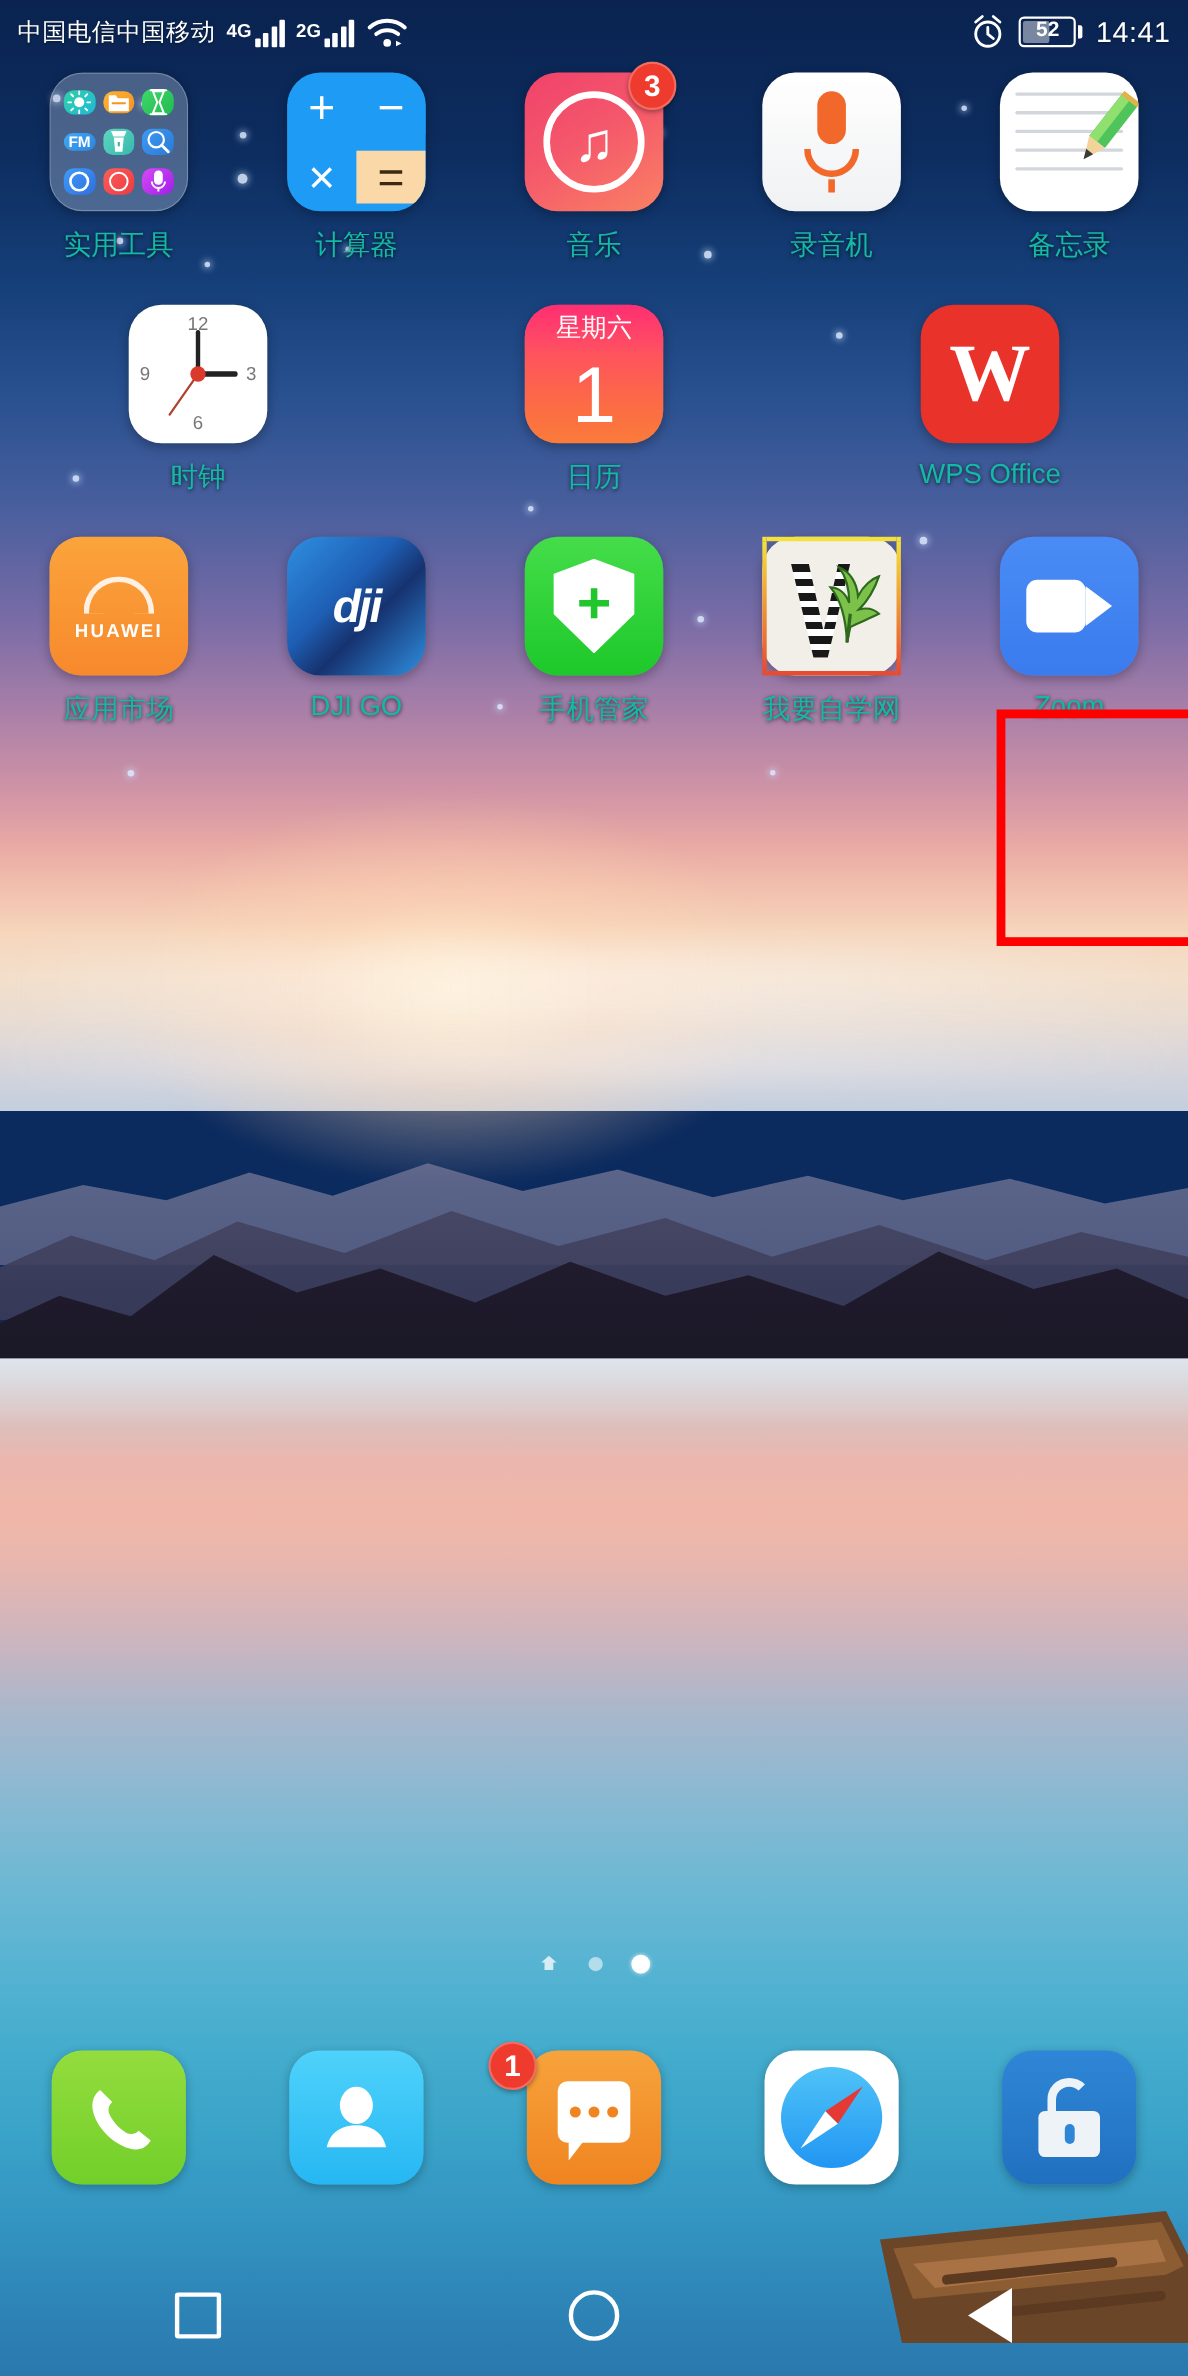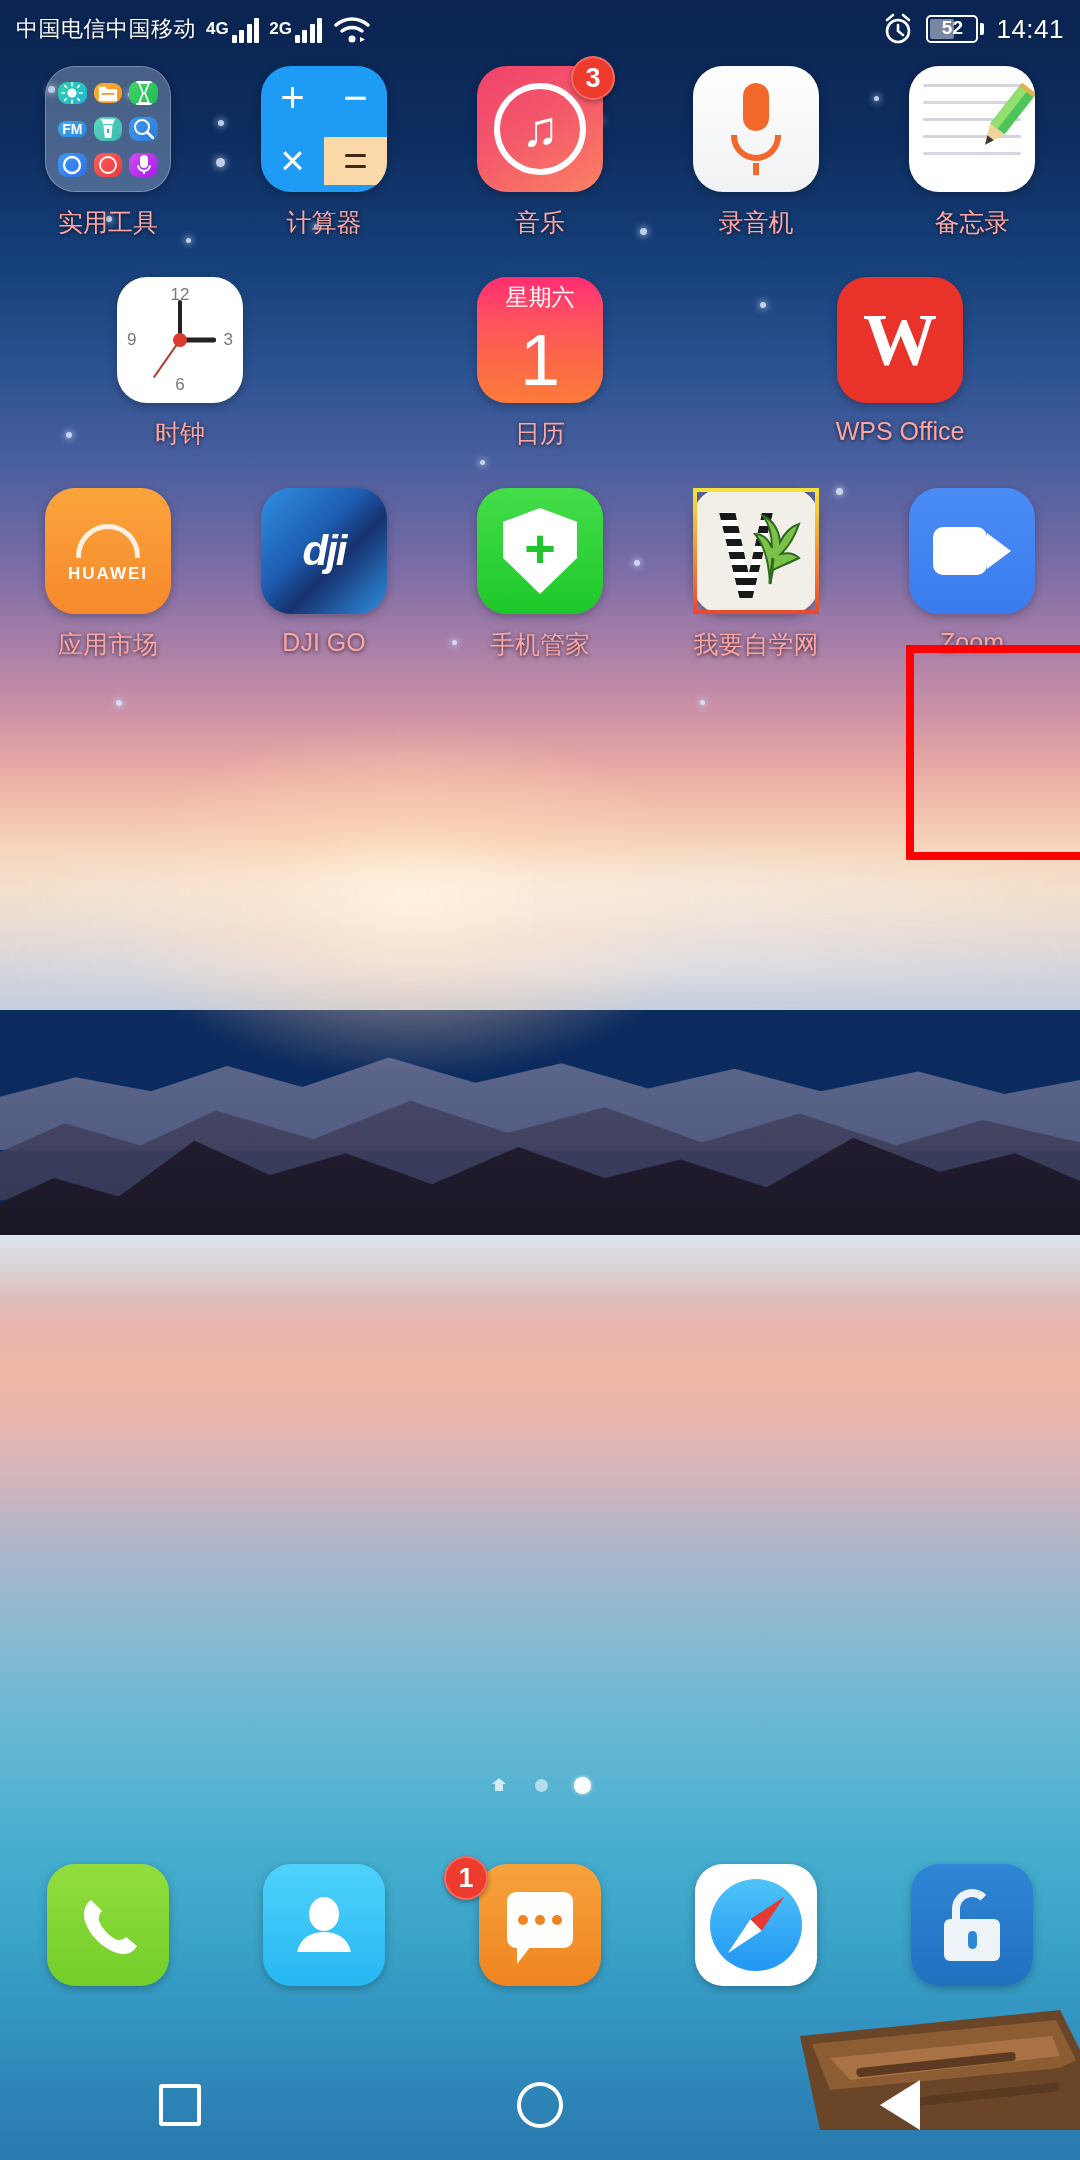--- a/index.html
+++ b/index.html
@@ -106,21 +106,21 @@
     flex:1; display:flex; flex-direction:column; align-items:center; gap:14px;
     position:relative;
   }
   .icon-wrap { position:relative; width:126px; height:126px; }
   .app-icon {
     width:126px; height:126px; border-radius:30px; position:relative;
     overflow:hidden; box-shadow:0 3px 10px rgba(0,0,0,.28);
     display:flex; align-items:center; justify-content:center;
   }
   .app-label {
-    font-size:25px; color:#fca5a5; text-shadow:0 1px 4px rgba(0,0,0,.75);
+    font-size:25px; color:#14b8a6; text-shadow:0 1px 4px rgba(0,0,0,.75);
     white-space:nowrap;
   }
   .badge {
     position:absolute; top:-10px; right:-12px; min-width:44px; height:44px;
     border-radius:22px; background:#ef3b2d; color:#fff;
     display:flex; align-items:center; justify-content:center;
     font-size:27px; font-weight:bold; border:2px solid rgba(255,255,255,.25);
     box-shadow:0 2px 5px rgba(0,0,0,.35); z-index:3; padding:0 4px;
   }
 
@@ -189,21 +189,21 @@
                 background:#eef2f8; border-radius:6px; transform-origin:50% 50%; }
   .gear-hub { position:absolute; left:50%; top:50%; width:40px; height:40px;
               transform:translate(-50%,-50%); border-radius:50%; z-index:3;
               background:radial-gradient(circle at 35% 30%, #bfe3fb, #2f8fd8); }
 
   
   .themes { background:linear-gradient(125deg,#6ee26b 0%, #8fe06f 18%, #9bd8f0 38%, #8fa8f2 56%, #c48ef0 76%, #f06ec0 100%); }
   .tshirt { width:80px; height:70px; position:relative; }
 
   
-  .hstore { background:linear-gradient(180deg,#fba43c 0%, #f7892c 100%); }
+  .hstore { background:linear-gradient(180deg,#fba43c 0%, #f7892c 100%);border-radius:28px; }
   .bag-handle { width:64px; height:34px; border:5px solid rgba(255,255,255,.85);
                 border-bottom:none; border-radius:32px 32px 0 0; margin-bottom:6px; }
   .hstore span { color:#fff; font-size:17px; font-weight:bold; letter-spacing:2px; }
 
   
   .dji { background:linear-gradient(135deg,#2f8fe0 0%, #1e5fb5 40%, #16326f 60%, #2f8fe0 100%); }
   .dji span { color:#fff; font-size:42px; font-weight:bold; font-style:italic; letter-spacing:-2px; }
 
   
   .manager { background:linear-gradient(180deg,#45dd4a 0%, #1dc82a 100%); }

